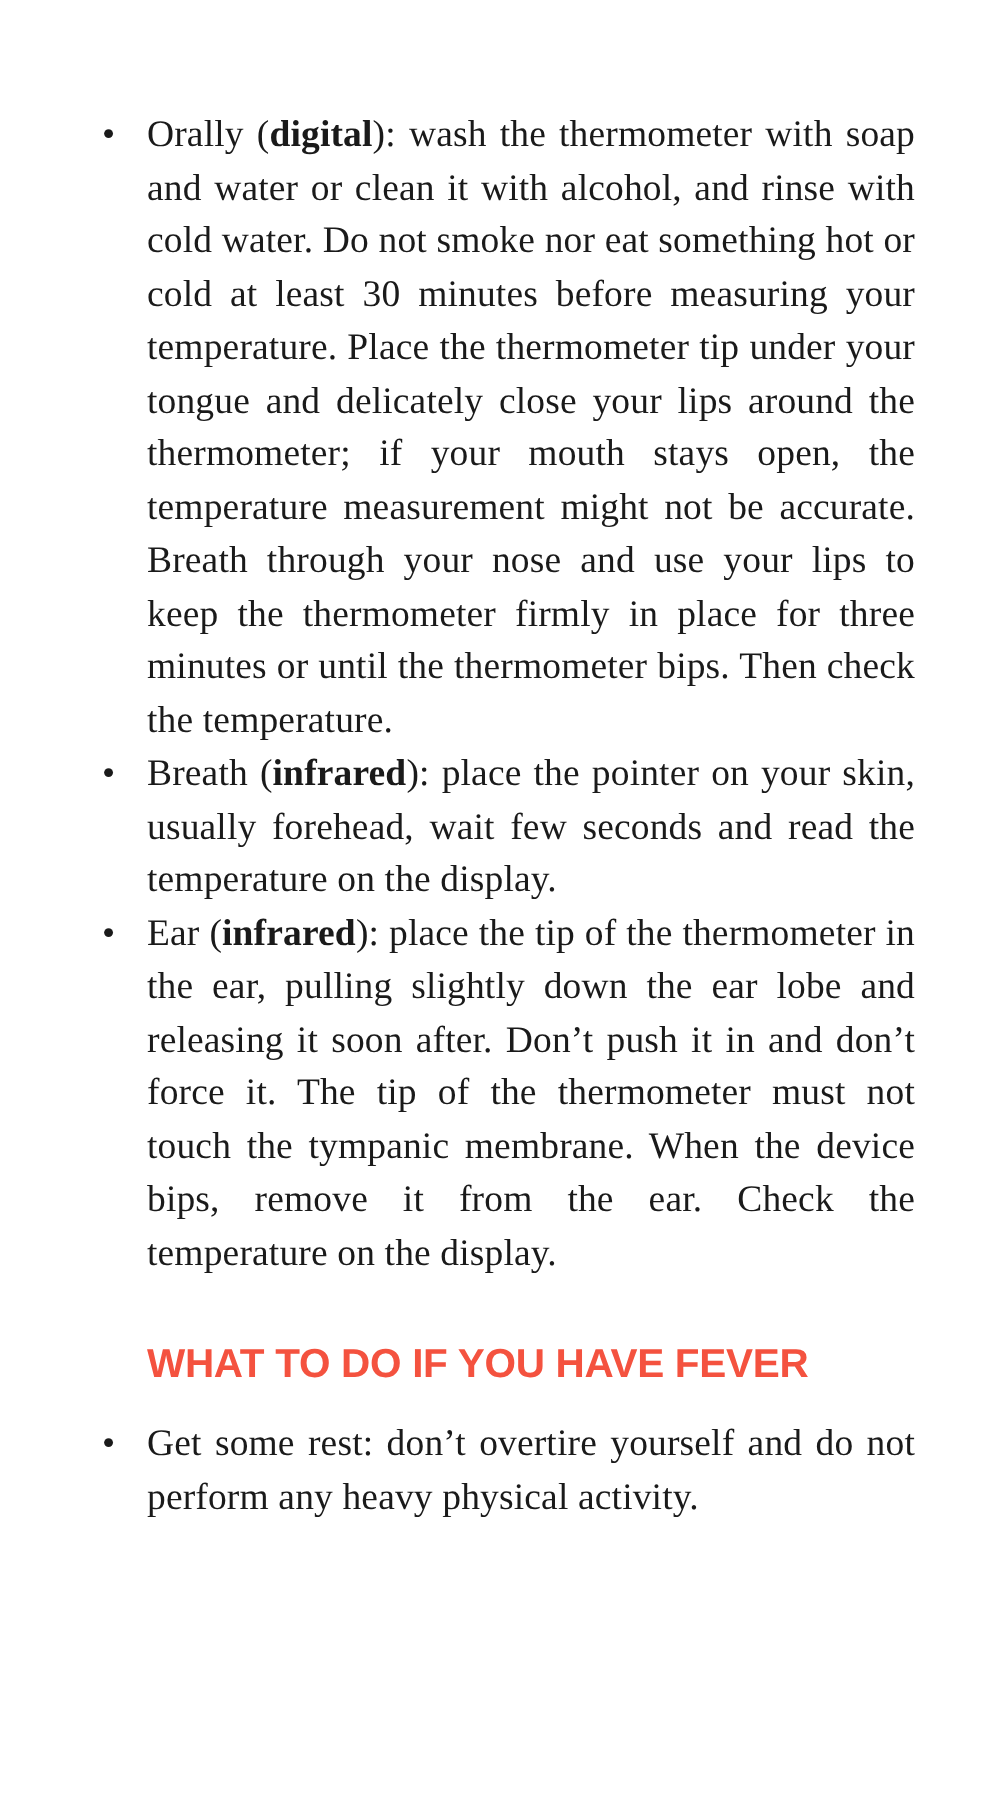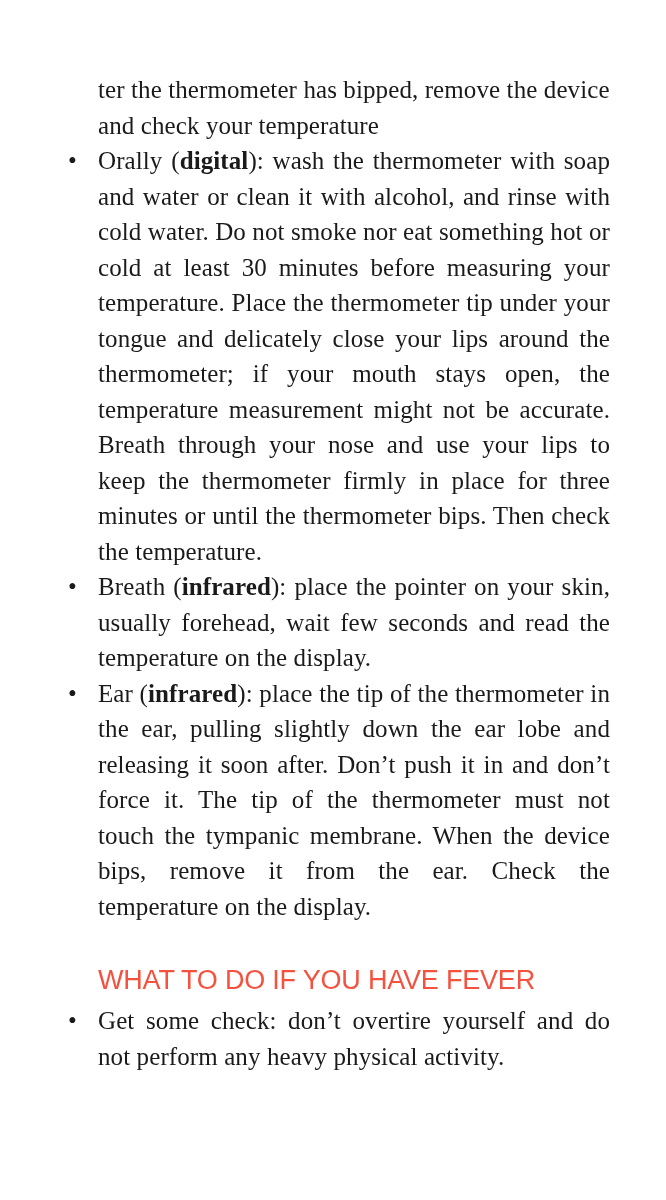--- a/index.html
+++ b/index.html
@@ -55,38 +55,37 @@
     font-weight: normal;
   }
   li .lead-paren {
     font-weight: normal;
   }
   li .lead-inner {
     font-weight: bold;
   }
   .section-heading {
     font-family: "Liberation Sans", sans-serif;
-    font-weight: normal;
+    font-weight: bold;
     font-size: 27px;
     line-height: 32px;
     color: #f4523f;
     letter-spacing: -0.2px;
-    margin: 40px 0 7px 0;
+    margin: 40px 0 20px 0;
     padding-left: 42px;
   }
   .last-item {
     text-align: left;
   }
 </style>
 </head>
 <body>
 
 <div class="page">
 
-  <p class="continued-para">ter the thermometer has bipped, remove the device and check your temperature</p>
 
   <ul class="bullet-list">
 
     <li>
       <span class="bullet">•</span>
       <span class="lead">Orally</span><span class="lead-paren"> (</span><span class="lead-inner">digital</span><span class="lead-paren">):</span><span> wash the thermometer with soap and water or clean it with alcohol, and rinse with cold water. Do not smoke nor eat something hot or cold at least 30 minutes before measuring your temperature. Place the thermometer tip under your tongue and delicately close your lips around the thermometer; if your mouth stays open, the temperature measurement might not be accurate. Breath through your nose and use your lips to keep the thermometer firmly in place for three minutes or until the thermometer bips. Then check the temperature.</span>
     </li>
 
     <li>
       <span class="bullet">•</span>
@@ -98,17 +97,17 @@
       <span class="lead">Ear</span><span class="lead-paren"> (</span><span class="lead-inner">infrared</span><span class="lead-paren">):</span><span> place the tip of the thermometer in the ear, pulling slightly down the ear lobe and releasing it soon after. Don’t push it in and don’t force it. The tip of the thermometer must not touch the tympanic membrane. When the device bips, remove it from the ear. Check the temperature on the display.</span>
     </li>
 
   </ul>
 
   <h2 class="section-heading">WHAT TO DO IF YOU HAVE FEVER</h2>
 
   <ul class="bullet-list">
     <li class="last-item">
       <span class="bullet">•</span>
-      <span class="lead">Get some check:</span><span> don’t overtire yourself and do not perform any heavy physical activity.</span>
+      <span class="lead">Get some rest:</span><span> don’t overtire yourself and do not perform any heavy physical activity.</span>
     </li>
   </ul>
 
 </div>
 
 </body></html>

